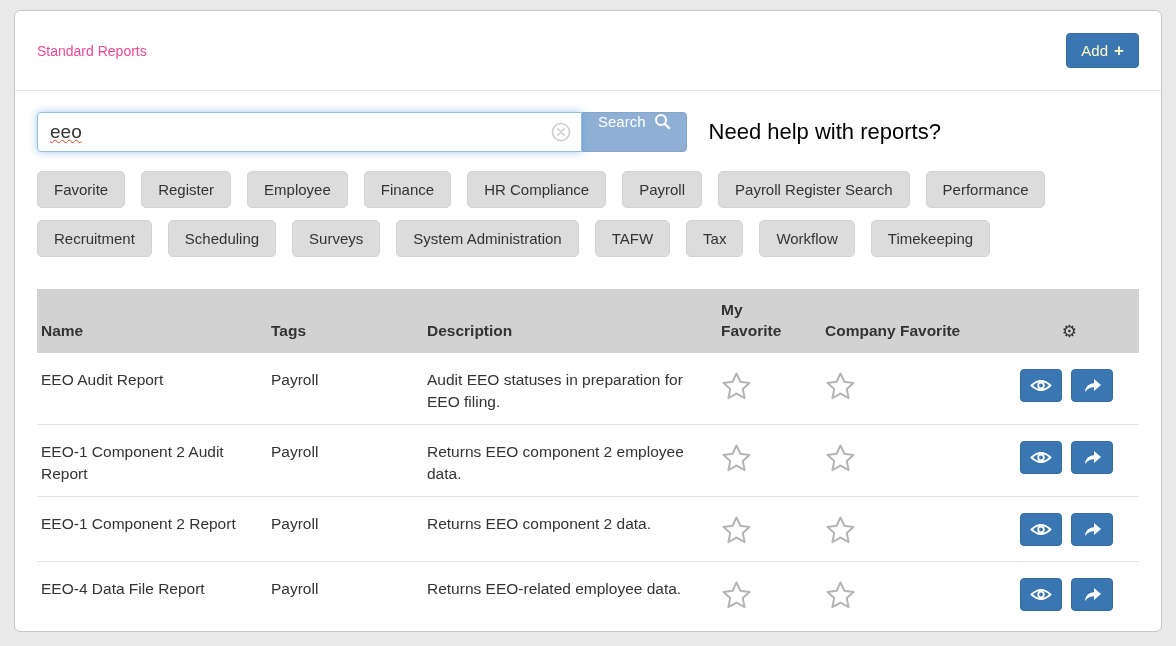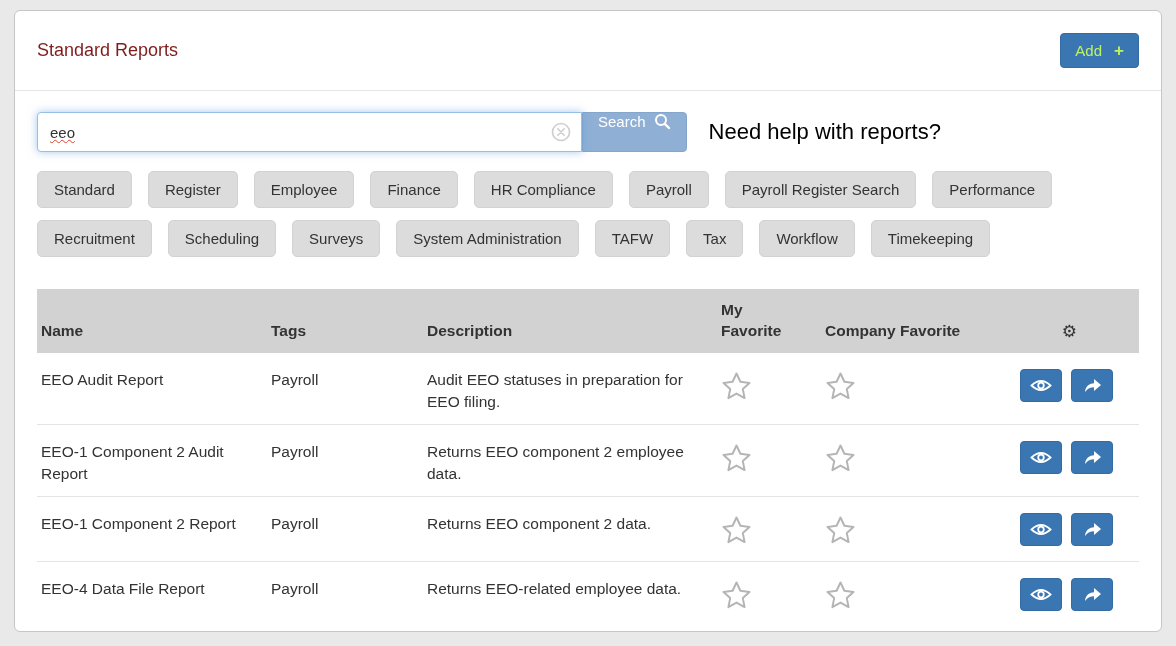--- a/index.html
+++ b/index.html
@@ -1,32 +1,32 @@
 <!DOCTYPE html>
 <html><head>
 <meta charset="utf-8">
 <style>
   * { margin:0; padding:0; box-sizing:border-box; }
   html,body { width:1176px; height:646px; background:#e9e9e9; font-family:"Liberation Sans", sans-serif; color:#333; overflow:hidden; }
   .card { position:absolute; left:14px; top:10px; width:1148px; height:622px; background:#fff;
           border:1px solid #c6c6c6; border-radius:6px; overflow:hidden; }
   .card-header { display:flex; justify-content:space-between; align-items:center;
                  height:80px; padding:0 22px; border-bottom:1px solid #e5e5e5; }
-  .page-title { font-size:18px; font-weight:400; color:#7f1d1d; }
-  .btn-add { background:#3a77b2; border:1px solid #336ba2; color:#bef264; border-radius:4px;
-             padding:8px 14px; font-size:15px; cursor:pointer; display:flex; align-items:flex-start; gap:12px; }
+  .page-title { font-size:14px; font-weight:400; color:#ec4899; }
+  .btn-add { background:#3a77b2; border:1px solid #336ba2; color:#fef9c3; border-radius:4px;
+             padding:8px 14px; font-size:15px; cursor:pointer; display:flex; align-items:flex-start; gap:6px; }
   .btn-add .plus { font-weight:700; font-size:17px; line-height:1; }
   .card-body { padding:21px 22px 0; }
 
   
   .search-row { display:flex; align-items:center; }
   .search-input { position:relative; width:545px; height:40px; background:#fff;
                   border:1px solid #96bfe6; border-radius:4px 0 0 4px;
                   box-shadow:0 0 9px rgba(90,155,220,.55); display:flex; align-items:center;
-                  padding:0 36px 0 12px; font-size:15px; cursor:text; }
+                  padding:0 36px 0 12px; font-size:19px; cursor:text; }
   .search-text { text-decoration:underline; -webkit-text-decoration:underline wavy #e0442c;
                  text-decoration-style:wavy; text-decoration-color:#e0442c; text-decoration-thickness:1px; }
   .clear-icon { position:absolute; right:10px; top:50%; transform:translateY(-50%); cursor:pointer; display:flex; }
   .btn-search { height:40px; background:#8fb0d4; border:1px solid #84a6cb; border-radius:0 4px 4px 0;
                 color:#fff; font-size:15px; padding:0 15px; display:flex; align-items:flex-start; gap:8px; cursor:pointer; }
   .help-link { margin-left:22px; font-size:22px; color:#000000; text-decoration:none; cursor:pointer; }
 
   
   .tags-row { display:flex; gap:16px; margin-top:19px; }
   .tags-row.second { margin-top:12px; }
@@ -80,21 +80,21 @@
           <svg width="17" height="17" viewBox="0 0 17 17">
             <circle cx="7" cy="7" r="5" fill="none" stroke="#fff" stroke-width="2"></circle>
             <path d="M10.8 10.8 L15 15" stroke="#fff" stroke-width="2.4" stroke-linecap="round"></path>
           </svg>
         </span>
       </button>
       <a class="help-link">Need help with reports?</a>
     </div>
 
     <div class="tags-row" id="tags-row-1">
-        <button class="tag-btn">Standard</button>
+        <button class="tag-btn">Favorite</button>
         <button class="tag-btn">Register</button>
         <button class="tag-btn">Employee</button>
         <button class="tag-btn">Finance</button>
         <button class="tag-btn">HR Compliance</button>
         <button class="tag-btn">Payroll</button>
         <button class="tag-btn">Payroll Register Search</button>
         <button class="tag-btn">Performance</button>
       </div>
     <div class="tags-row second" id="tags-row-2">
         <button class="tag-btn">Recruitment</button>

